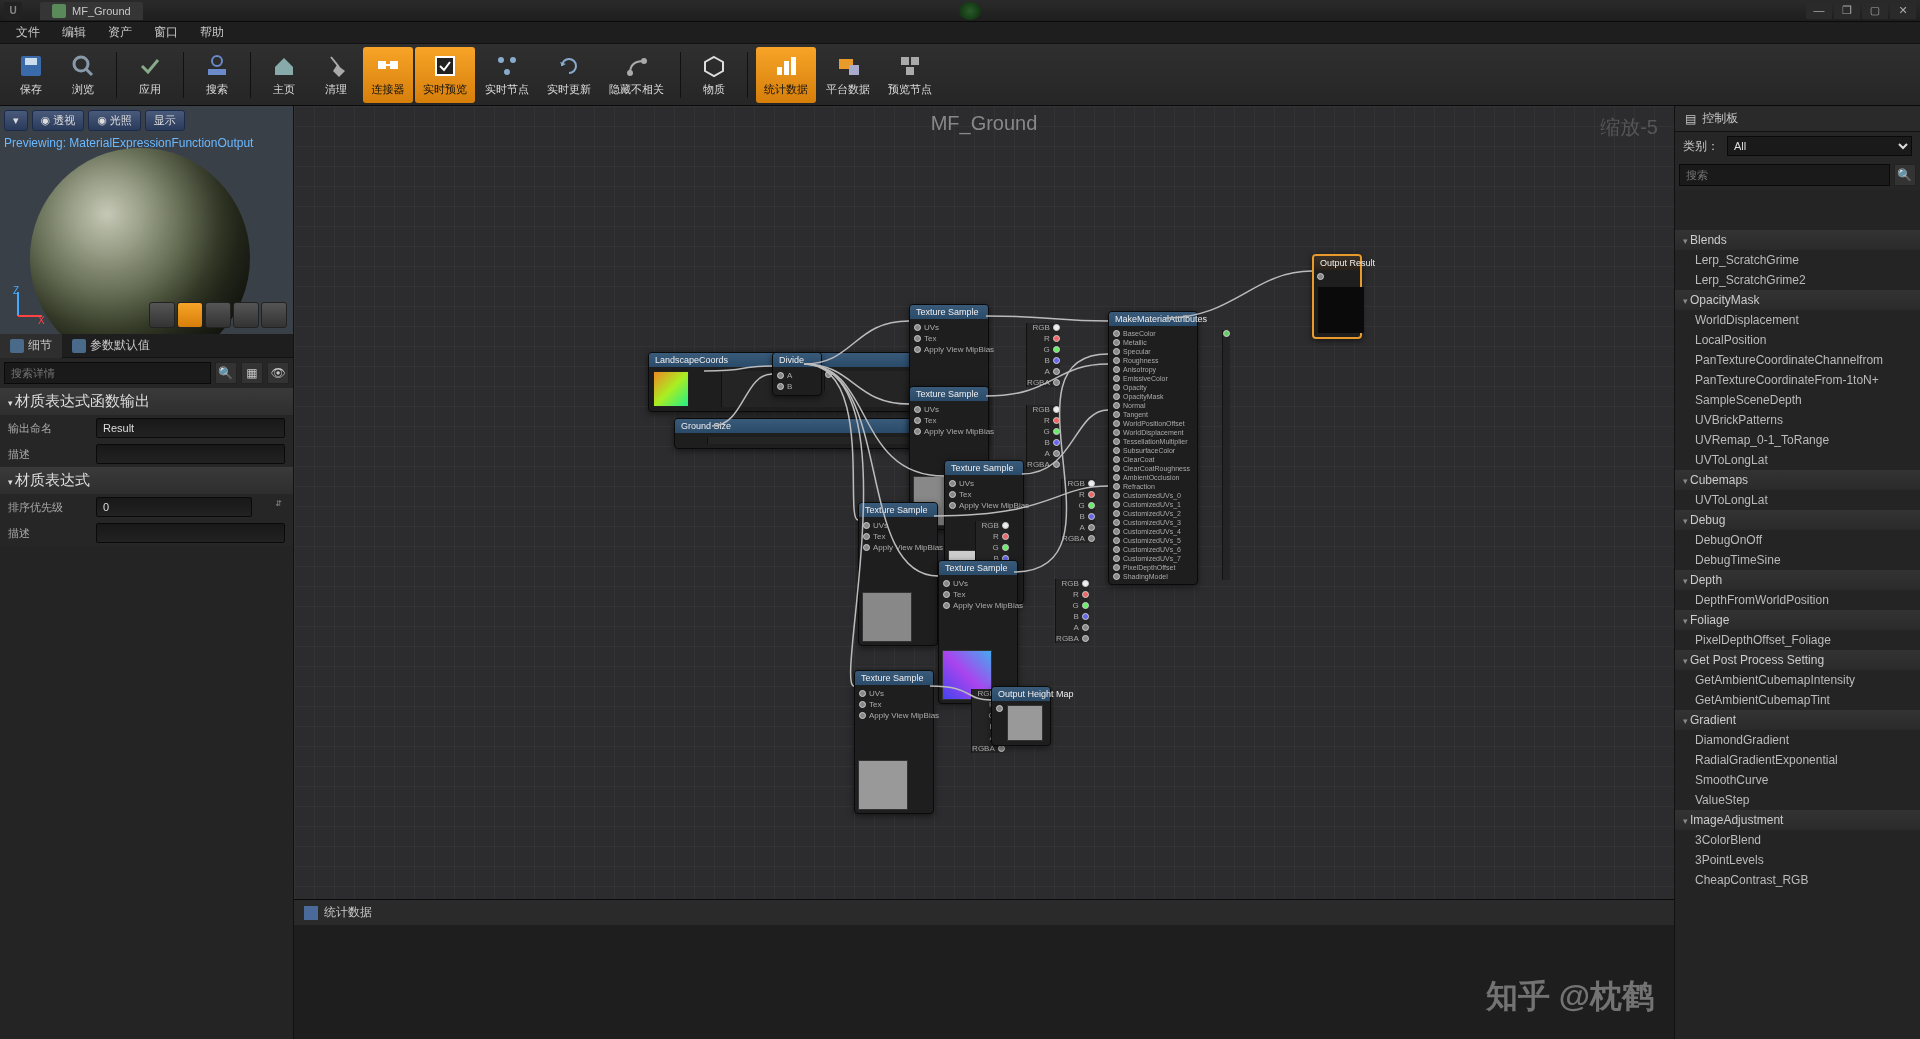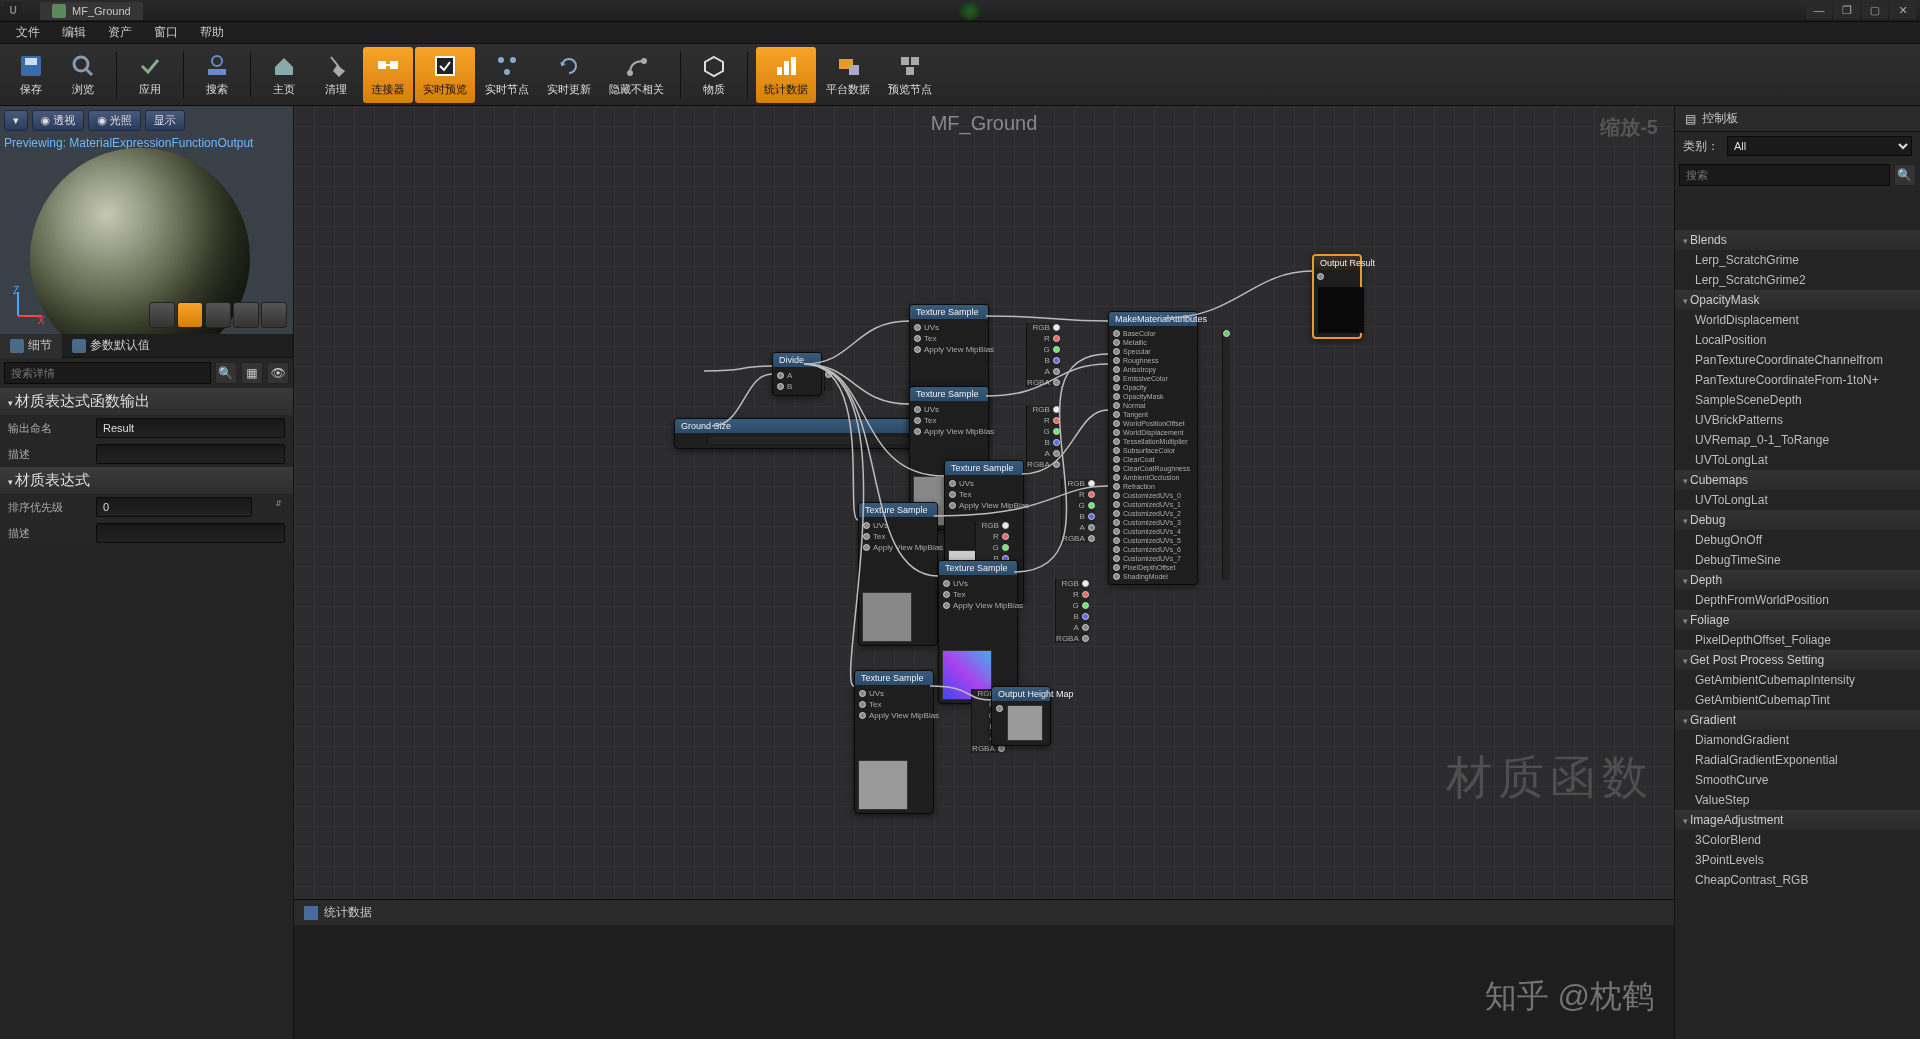--- a/index.html
+++ b/index.html
@@ -48,23 +48,23 @@
 .section-head{background:linear-gradient(#3a3a3a,#2e2e2e);padding:4px 8px;font-size:15px;color:#ddd;cursor:pointer;}
 .section-head::before{content:"▾ ";font-size:9px;}
 .prop-row{display:flex;align-items:center;padding:3px 8px;gap:8px;}
 .prop-row label{width:80px;font-size:11px;color:#aaa;}
 .prop-row input{flex:1;background:linear-gradient(#181818,#222);border:1px solid #0a0a0a;color:#ddd;padding:3px 6px;font-size:11px;border-radius:2px;}
 .prop-row .numfield{position:relative;}
 .prop-row .spin{position:absolute;right:3px;top:2px;font-size:8px;color:#888;}
 
 .center { flex:1; display:flex; flex-direction:column; background:#2a2a2c; position:relative;}
 .graph-title{position:absolute;top:6px;left:50%;transform:translateX(-50%);color:#888;font-size:20px;z-index:5;}
-.zoom-label{position:absolute;top:8px;right:16px;color:#555;font-size:20px;z-index:5;font-weight:bold;}
+.zoom-label{position:absolute;top:8px;right:16px;color:#555;font-size:20px;z-index:5;}
 .watermark{position:absolute;right:20px;bottom:90px;color:rgba(180,180,180,0.25);font-size:46px;letter-spacing:6px;z-index:5;}
-.attribution{position:absolute;right:20px;bottom:20px;color:rgba(200,200,200,0.5);font-size:32px;z-index:20;}
+.attribution{position:absolute;right:20px;bottom:20px;color:rgba(200,200,200,0.5);font-size:32px;z-index:20;font-weight:bold;}
 
 .graph{flex:1;position:relative;background-color:#2c2c2e;background-image:linear-gradient(#333 1px,transparent 1px),linear-gradient(90deg,#333 1px,transparent 1px);background-size:20px 20px;overflow:hidden;}
 .node{position:absolute;background:#1e1e1e;border:1px solid #0a0a0a;border-radius:4px;font-size:9px;box-shadow:0 2px 6px rgba(0,0,0,0.5);}
 .node .nhead{background:linear-gradient(#3a5a7a,#2a4a6a);padding:2px 6px;color:#eee;border-radius:3px 3px 0 0;font-size:9px;white-space:nowrap;}
 .node .nbody{padding:4px;display:flex;gap:4px;}
 .node .pins{display:flex;flex-direction:column;gap:2px;font-size:8px;color:#aaa;}
 .node .pins.right{text-align:right;align-items:flex-end;margin-left:28px;}
 .node .pin{display:flex;align-items:center;gap:3px;white-space:nowrap;}
 .node .dot{width:7px;height:7px;border-radius:50%;background:#888;border:1px solid #ccc;}
 .node .thumb{width:50px;height:50px;background:#555;border:1px solid #333;}
@@ -329,40 +329,50 @@
         <label>描述</label>
         <input value="" style="">
       </div>
     </div>
   </div>
 
   <div class="center">
     <div class="graph">
       <div class="graph-title">MF_Ground</div>
       <div class="zoom-label">缩放-5</div>
-      <div class="watermark">材质函数</div>
 
       <svg class="wires">
         <path d="M410 265 C460 265 440 260 478 260"></path>
         <path d="M418 320 C450 320 450 268 478 268"></path>
         <path d="M510 258 C560 258 560 215 615 215"></path>
         <path d="M510 258 C560 258 560 298 615 298"></path>
         <path d="M510 258 C580 258 560 370 650 370"></path>
         <path d="M510 258 C580 258 550 414 564 414"></path>
         <path d="M510 258 C600 258 560 470 644 470"></path>
         <path d="M510 258 C620 258 540 580 560 580"></path>
         <path d="M692 210 C760 210 760 215 814 215"></path>
         <path d="M692 290 C760 290 760 258 814 258"></path>
         <path d="M728 368 C780 368 780 304 814 304"></path>
         <path d="M640 410 C760 410 760 380 814 380"></path>
         <path d="M720 466 C840 466 700 248 814 248"></path>
         <path d="M872 212 C940 212 960 165 1018 165"></path>
         <path d="M636 580 C680 580 670 594 697 594"></path>
       </svg>
 
+      <div class="node small" style="left:354px;top:246px">
+        <div class="nhead">LandscapeCoords</div>
+        <div class="nbody">
+            <div class="grad"></div>
+            <div class="pins right">
+              <div class="pin">
+                <span class="dot" style="background:#e8a"></span>
+              </div>
+            </div>
+          </div>
+      </div>
       <div class="node small" style="left:478px;top:246px;width:40px">
         <div class="nhead">Divide</div>
         <div class="nbody">
             <div class="pins">
               <div class="pin"><span class="dot"></span>A</div>
               <div class="pin"><span class="dot"></span>B</div>
             </div>
             <div class="pins right">
               <div class="pin">
                 <span class="dot"></span>

